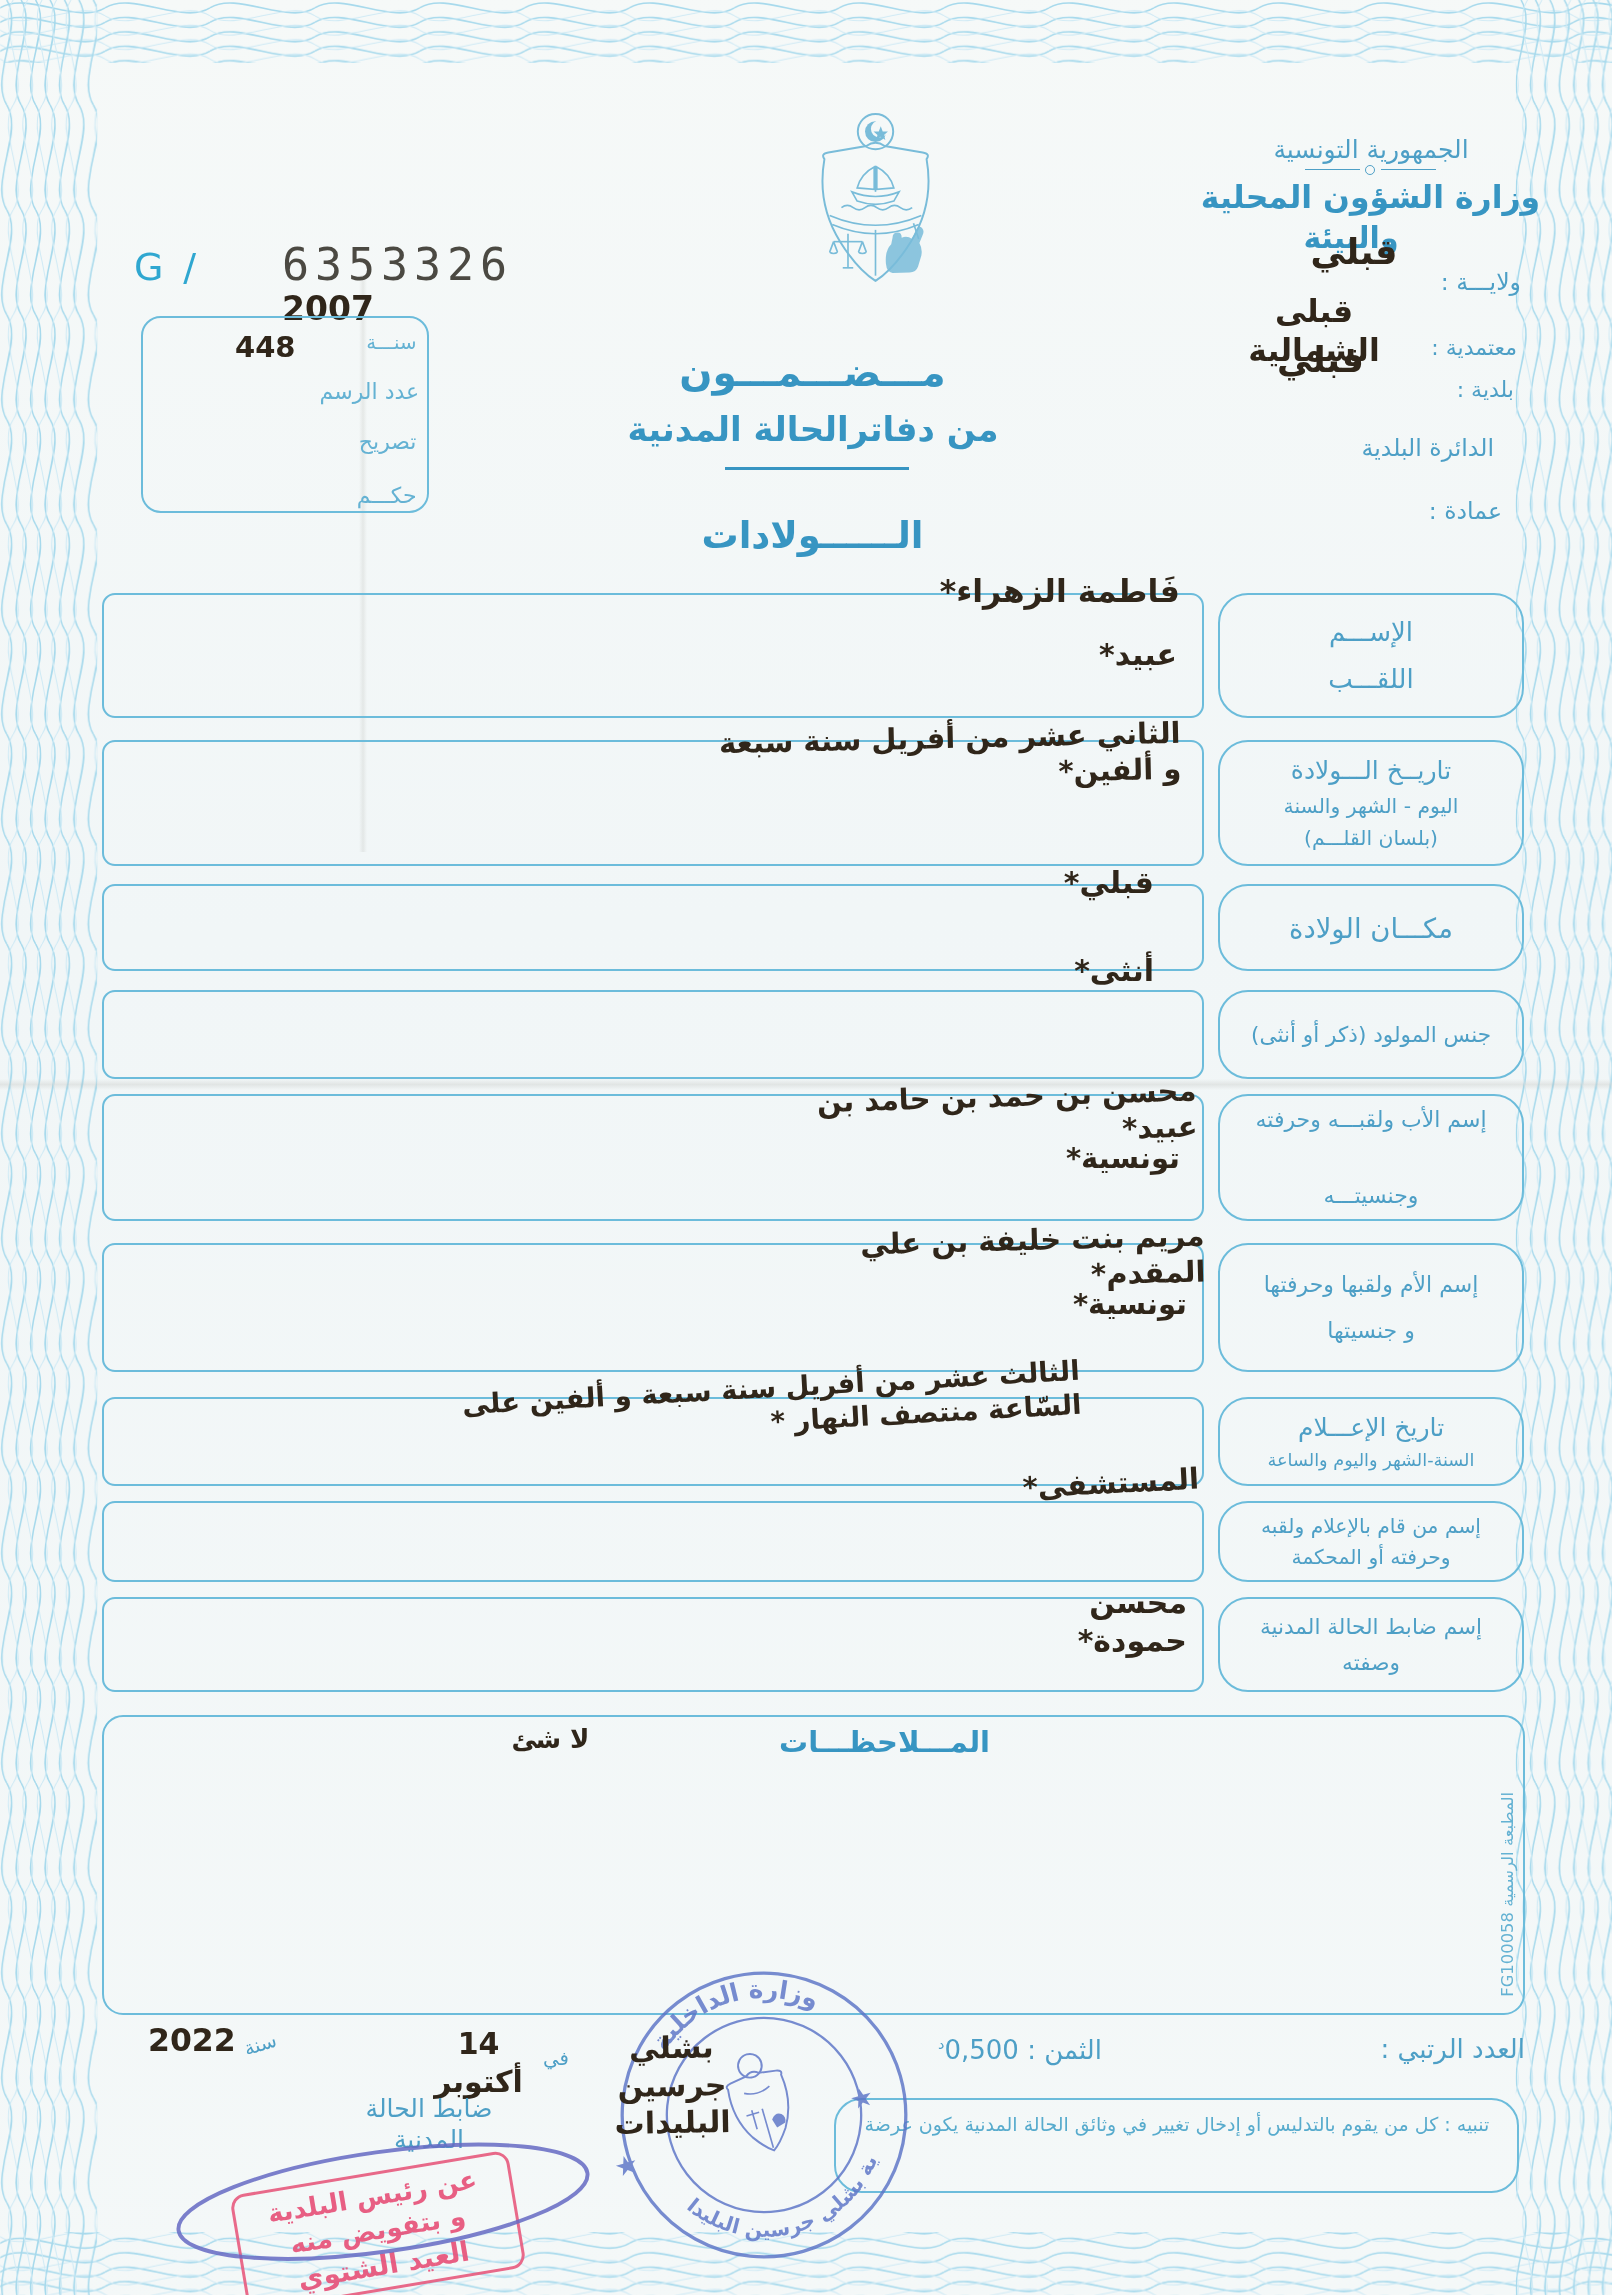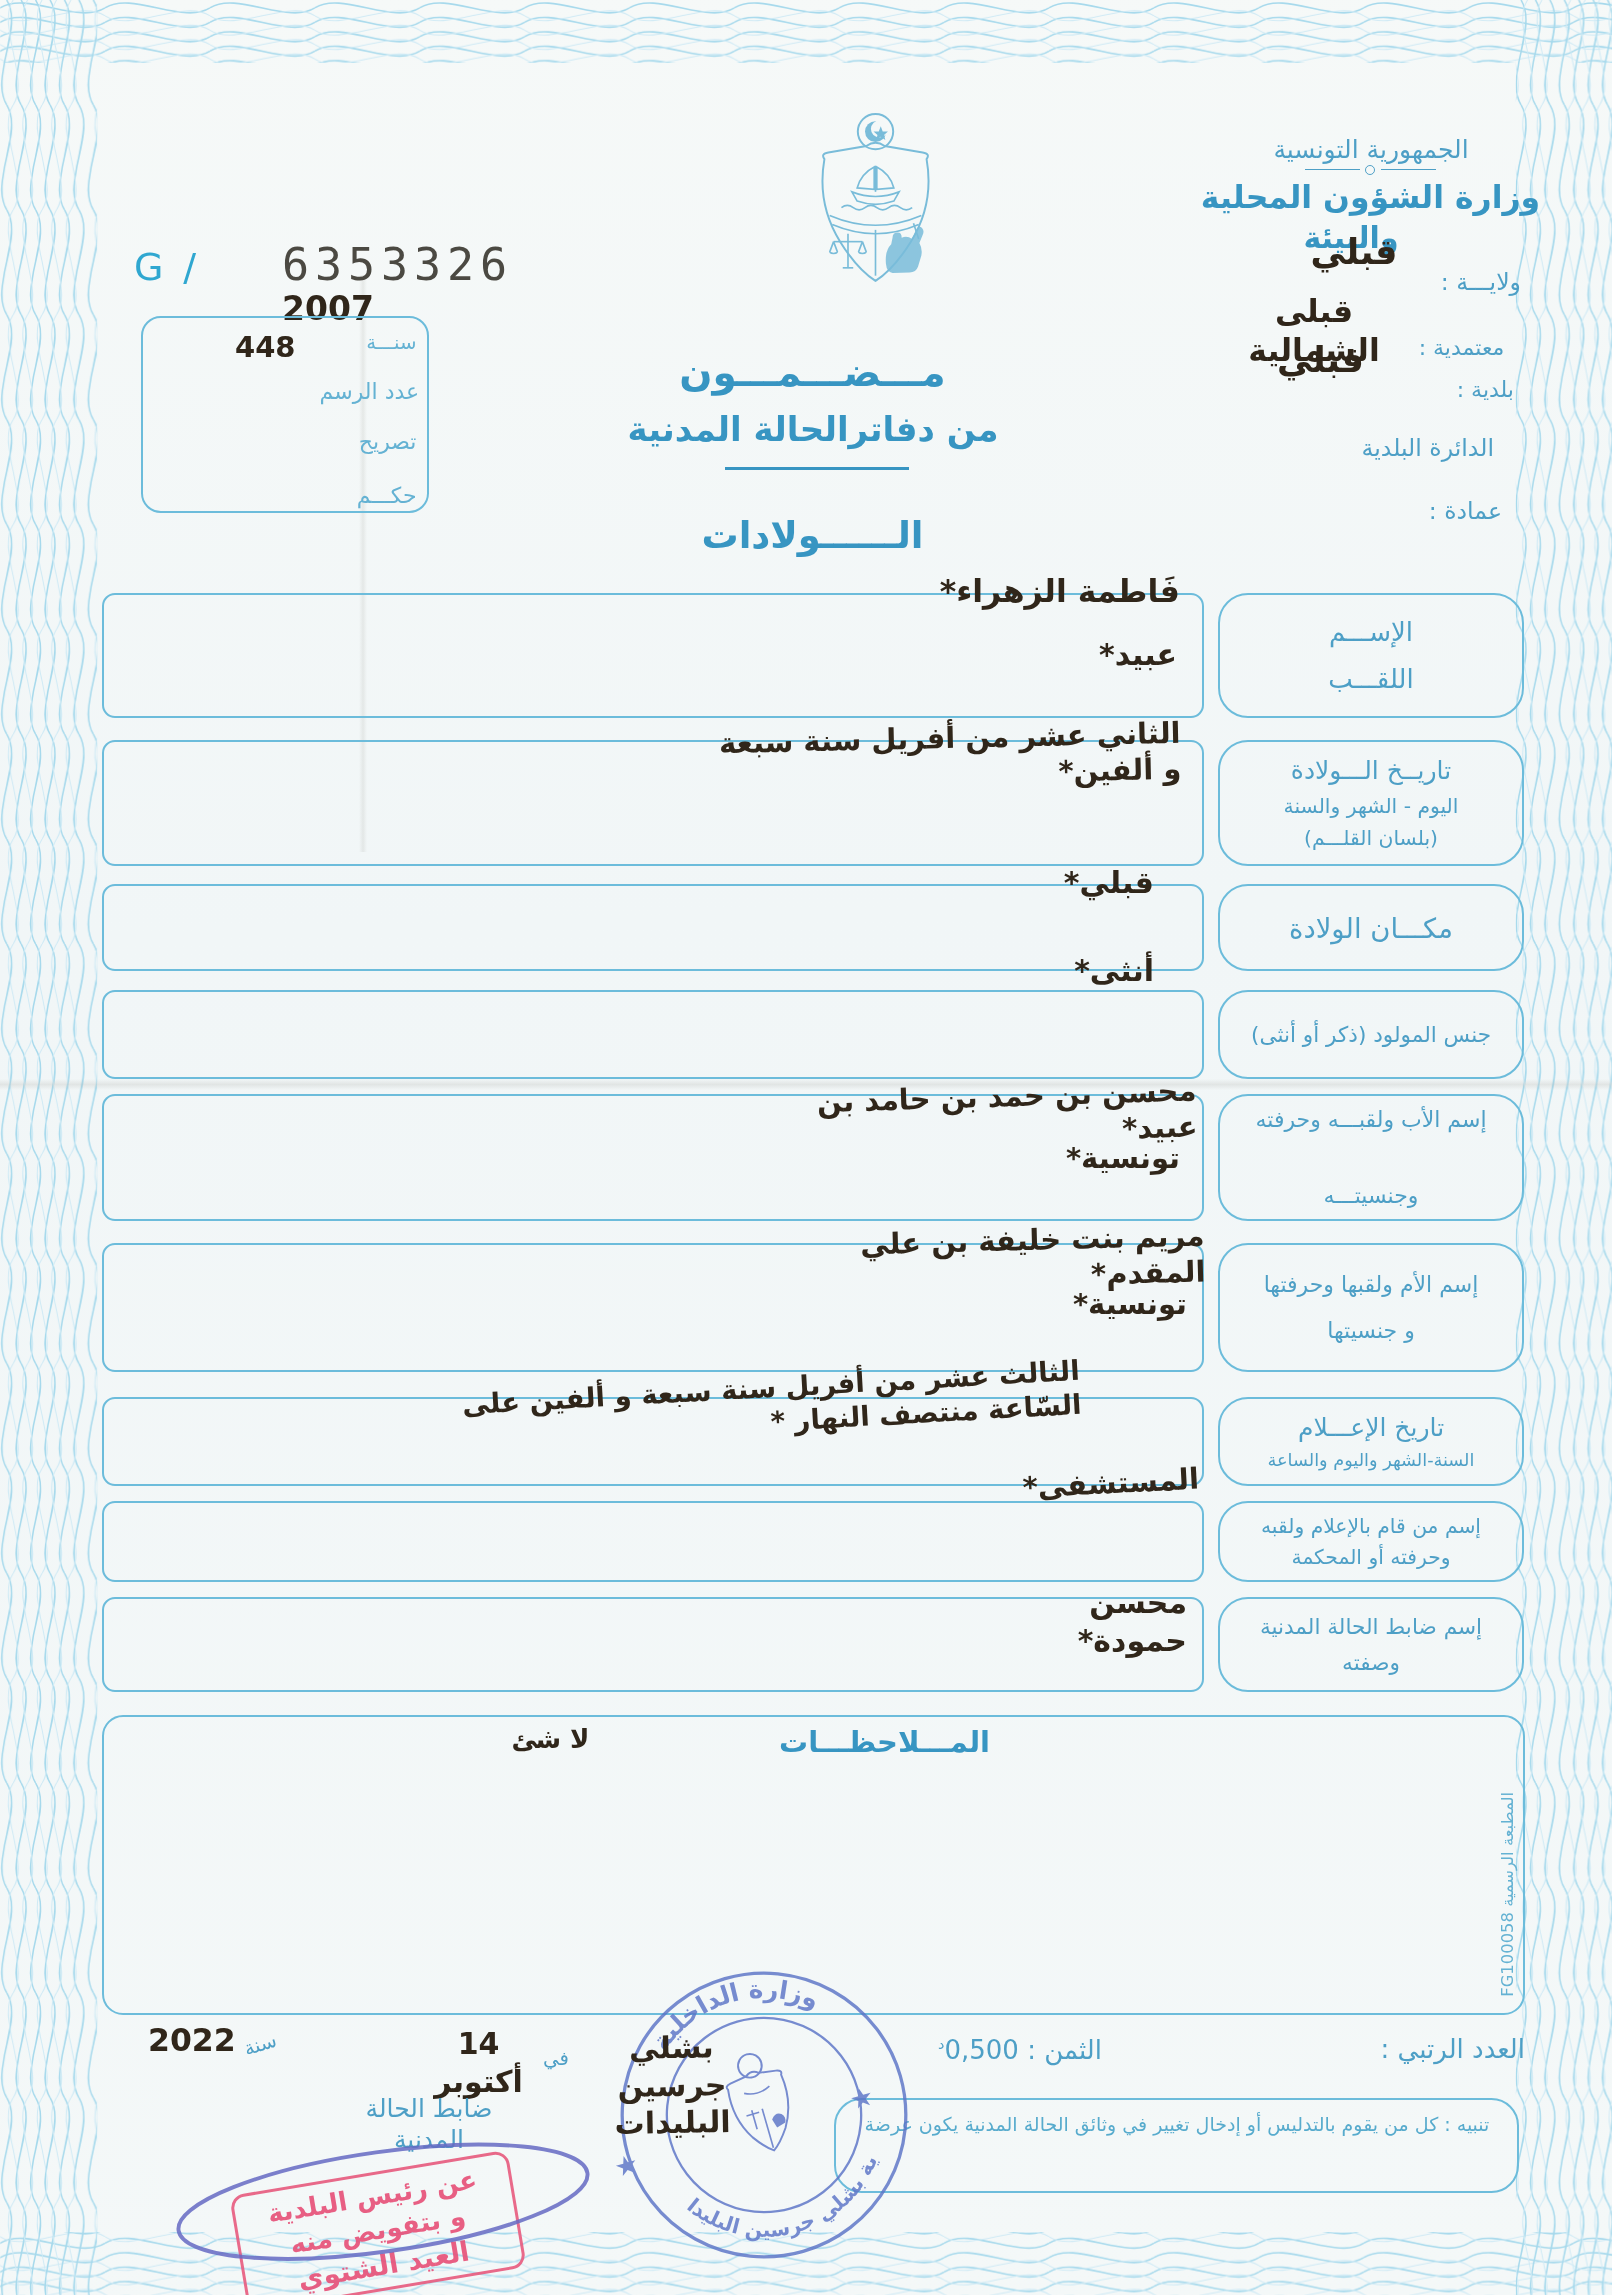--- a/index.html
+++ b/index.html
@@ -59,21 +59,21 @@
   <div class="abs" style="left:1305px;top:165px;width:131px;height:9.2px;">
     <span style="position:absolute;left:0;top:3.9px;width:55px;border-top:1.3px solid #4d9fc6;"></span>
     <span style="position:absolute;left:60px;top:0;width:7.9px;height:7.9px;border:1.3px solid #4d9fc6;border-radius:50%;"></span>
     <span style="position:absolute;right:0;top:3.9px;width:55px;border-top:1.3px solid #4d9fc6;"></span>
   </div>
   <div class="abs titleblue ctr" style="left:1200px;top:178px;width:341px;font-size:31.5px;">وزارة الشؤون المحلية</div>
   <div class="abs titleblue ctr" style="left:1279px;top:219px;width:144px;font-size:30px;">والبيئة</div>
   <div class="abs val" style="left:1308px;top:231px;width:92px;font-size:35px;text-align:center;">قبلي</div>
   <div class="abs lbl" style="left:1403px;top:268px;width:118px;font-size:23.6px;">ولايـــة :</div>
   <div class="abs val ctr" style="left:1206px;top:292px;width:216px;font-size:31.5px;">قبلى الشمالية</div>
-  <div class="abs lbl" style="left:1406px;top:334px;width:111px;font-size:22px;text-align:center;">معتمدية :</div>
+  <div class="abs lbl" style="left:1406px;top:334px;width:111px;font-size:22px;">معتمدية :</div>
   <div class="abs val" style="left:1285px;top:339px;width:79px;font-size:35px;text-align:center;">قبلي</div>
   <div class="abs lbl" style="left:1416px;top:376px;width:98px;font-size:22px;">بلدية :</div>
   <div class="abs lbl" style="left:1324px;top:434px;width:170px;font-size:23.6px;">الدائرة البلدية</div>
   <div class="abs lbl" style="left:1397px;top:497px;width:105px;font-size:23.6px;">عمادة :</div>
 
   <div class="abs" style="left:134px;top:244px;font-size:38px;color:#2fa7d0;letter-spacing:3.9px;direction:ltr;">G /</div>
   <div class="abs" style="left:282px;top:237px;font-size:45px;color:#4b4942;font-family:'DejaVu Sans Mono',monospace;letter-spacing:5.9px;direction:ltr;">6353326</div>
   <div class="abs val" style="left:282px;top:288px;font-size:33px;direction:ltr;text-align:left;">2007</div>
 
   <div class="box" style="left:141px;top:316px;width:288px;height:197px;border-radius:19.7px;">

